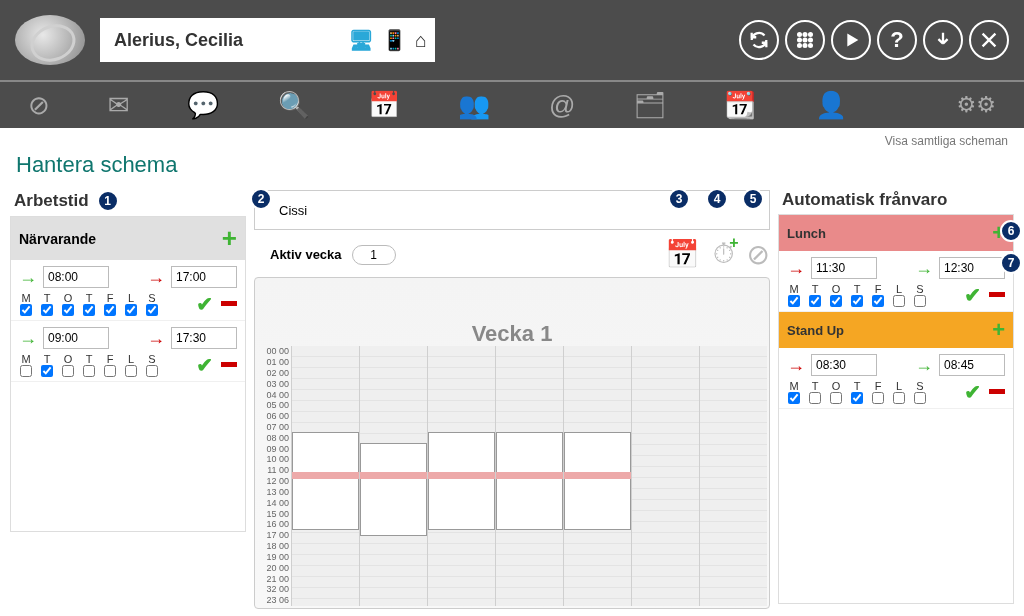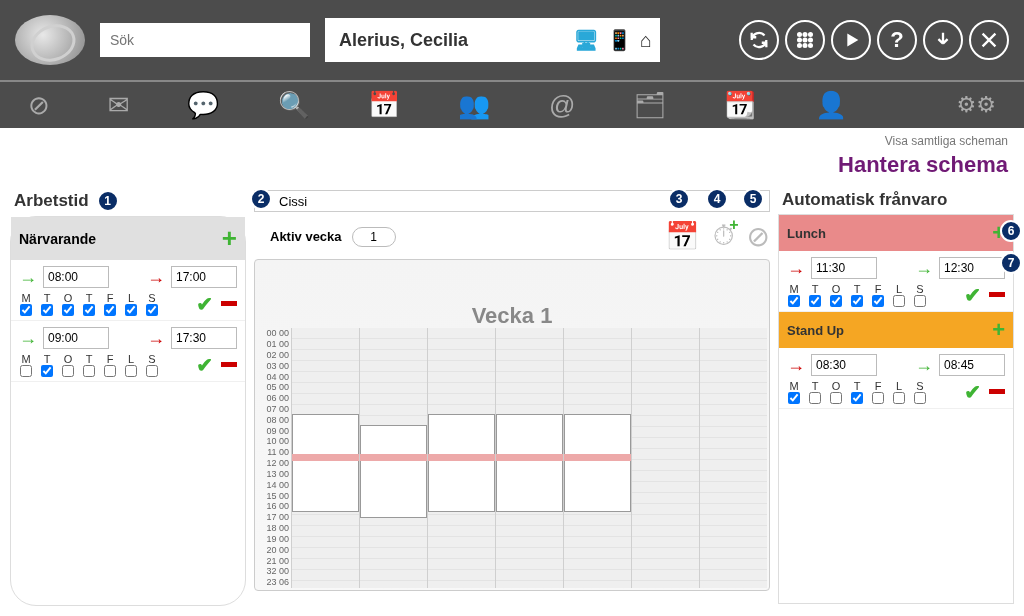--- a/index.html
+++ b/index.html
@@ -16,25 +16,25 @@
 
   .circle-btns { display: flex; gap: 6px; margin-left: auto; }
   .circ { width: 40px; height: 40px; border: 2.5px solid #fff; border-radius: 50%; display: flex; align-items: center; justify-content: center; color: #fff; font-size: 22px; font-weight: bold; cursor: pointer; }
   .circ svg { width: 22px; height: 22px; fill: none; stroke: #fff; stroke-width: 2.5; }
 
   .iconbar { background: #4c4c4c; height: 48px; border-top: 2px solid #888; display: flex; align-items: center; gap: 58px; padding: 0 28px; color: #aaa; font-size: 26px; }
   .iconbar span { cursor: pointer; }
   .iconbar .gears { margin-left: auto; font-size: 22px; }
 
   .link-row { text-align: right; padding: 6px 16px 0; font-size: 12px; color: #777; }
-  .page-title { font-size: 22px; font-weight: bold; padding: 4px 16px 12px; color: #701a75; text-align: right; }
+  .page-title { font-size: 22px; font-weight: normal; padding: 4px 16px 12px; color: #0f766e; }
 
   .cols { display: flex; padding: 0 10px; gap: 8px; align-items: flex-start; }
   .col-left, .col-right { width: 236px; border: 1px solid #ddd; background: #fff; position: relative; }
-  .col-left { height: 390px; border-radius: 26px; }
+  .col-left { height: 316px; }
   .col-right { height: 390px; }
   .col-mid { flex: 1; position: relative; }
 
   .col-head { display: flex; align-items: center; margin-bottom: 4px; font-size: 17px; font-weight: bold; color: #333; padding: 0 4px; }
 
   .panel-head { background: #e0e0e0; padding: 6px 8px; font-weight: bold; font-size: 14px; display: flex; align-items: center; justify-content: space-between; }
   .plus-green { color: #3fb434; font-size: 26px; font-weight: bold; cursor: pointer; }
 
   .block { padding: 6px 8px 4px; border-bottom: 1px solid #f0f0f0; }
   .time-row { display: flex; align-items: center; gap: 6px; margin-bottom: 4px; }
@@ -42,21 +42,21 @@
   .arr-g { color: #3fb434; }
   .arr-r { color: #cc0000; }
   .tinput { width: 66px; height: 22px; border: 1px solid #bbb; font-size: 12px; padding: 0 4px; background: #fff; }
   .day-row { display: flex; gap: 7px; font-size: 11px; color: #333; align-items: flex-end; }
   .day { display: flex; flex-direction: column; align-items: center; width: 14px; }
   .day input { width: 12px; height: 12px; }
   .action-row { display: flex; gap: 8px; margin-left: auto; }
   .chk-ic { color: #3fb434; font-size: 20px; font-weight: bold; }
   .min-ic { color: #cc0000; background: #cc0000; width: 16px; height: 5px; margin-top: 9px; }
 
-  .mid-search { width: 100%; height: 22px; border: 1px solid #ccc; padding: 0 6px; font-size: 13px; margin-bottom: 8px; }
+  .mid-search { width: 100%; height: 40px; border: 1px solid #ccc; padding: 0 6px; font-size: 13px; margin-bottom: 8px; }
   .week-row { display: flex; align-items: center; gap: 10px; margin-bottom: 6px; padding-left: 16px; }
   .week-row label { font-weight: bold; font-size: 13px; }
   .week-sel { width: 44px; height: 20px; border: 1px solid #bbb; border-radius: 10px; font-size: 12px; text-align: center; }
   .week-actions { margin-left: auto; display: flex; gap: 12px; font-size: 28px; color: #888; }
   .wa { cursor: pointer; position: relative; }
   .wa-cal { color: #2aa8d8; }
   .wa-p::after { content:"+"; color:#3fb434; position:absolute; top:-4px; right:-4px; font-size:16px; font-weight:bold; }
 
   .sched { border: 1px solid #ccc; background: linear-gradient(#f4f4f4,#f8f8f8); border-radius: 4px; padding: 4px 2px 2px; }
   .sched-title { text-align:center; font-size: 22px; color: #888; font-weight: bold; line-height: 1.1; margin-top: 40px; }
@@ -75,21 +75,20 @@
   .abs-head { padding:5px 8px; font-weight:bold; font-size:13px; display:flex; justify-content:space-between; align-items:center; }
   .abs-head.lunch { background:#e98a8a; color:#333; }
   .abs-head.stand { background:#f5a623; color:#333; }
   .abs-head .plus-green{ font-size:22px; }
 </style>
 </head>
 <body>
 
 <div class="topbar">
   <div class="logo"></div>
-  <input class="search-box" placeholder="Sök" style="">
   <div class="name-box">
     <span>Alerius, Cecilia</span>
     <span class="name-icons">
       <span class="dev-monitor">🖥</span>
       <span class="dev-phone">📱</span>
       <span class="dev-home">⌂</span>
     </span>
   </div>
   <div class="circle-btns">
     <div class="circ">

